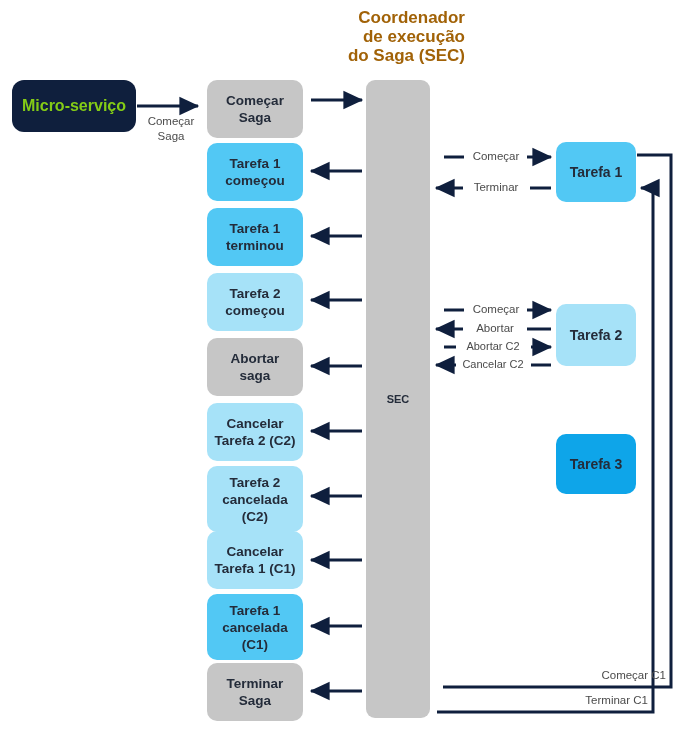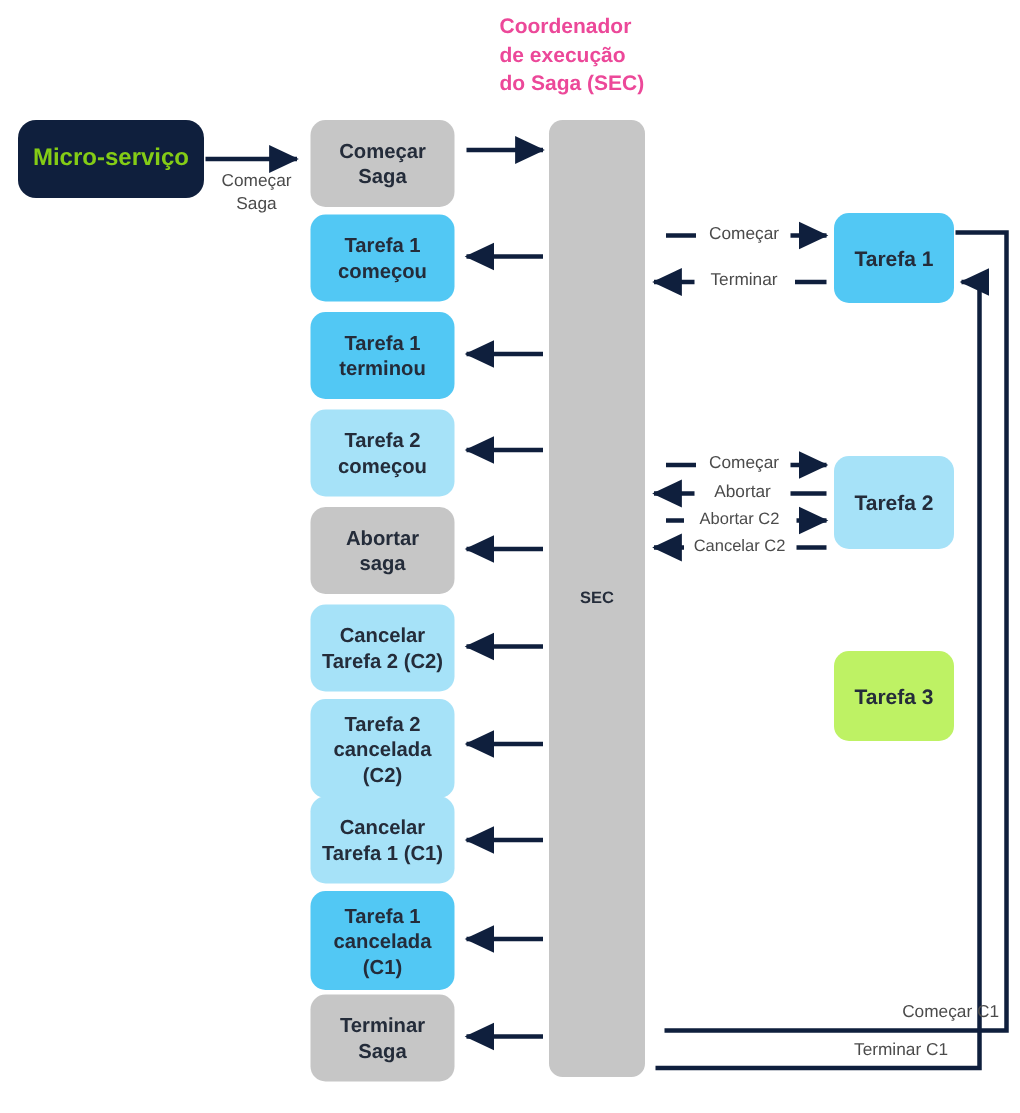--- a/index.html
+++ b/index.html
@@ -12,23 +12,23 @@
   }
   #diagram {
     position: relative;
     width: 680px;
     height: 742px;
     background: #ffffff;
     overflow: hidden;
   }
   .col-title {
     position: absolute;
-    text-align: left;
-    color: #ec4899;
-    font-size: 14px;
+    text-align: right;
+    color: #a16207;
+    font-size: 17px;
     font-weight: 700;
     line-height: 19px;
     white-space: pre-line;
   }
   .node {
     position: absolute;
     box-sizing: border-box;
     border-radius: 10px;
     display: flex;
     align-items: center;
@@ -112,21 +112,21 @@
   <div class="node" style="left:207px; top:531px; width:96px; height:58px; background:#A6E2F8;">Cancelar
 Tarefa 1 (C1)</div>
   <div class="node" style="left:207px; top:594px; width:96px; height:66px; background:#52C8F4;">Tarefa 1
 cancelada
 (C1)</div>
   <div class="node" style="left:207px; top:663px; width:96px; height:58px; background:#C6C6C6;">Terminar
 Saga</div>
 
   <div class="node task" style="left:556px; top:142px; width:80px; height:60px; background:#52C8F4;">Tarefa 1</div>
   <div class="node task" style="left:556px; top:304px; width:80px; height:62px; background:#A6E2F8;">Tarefa 2</div>
-  <div class="node task" style="left:556px; top:434px; width:80px; height:60px; background:#bef264;">Tarefa 3</div>
+  <div class="node task" style="left:556px; top:434px; width:80px; height:60px; background:#0ea5e9;">Tarefa 3</div>
 
   <svg class="wires" viewBox="0 0 680 742">
     <defs>
       <marker id="ah-r" markerWidth="7" markerHeight="7" refX="6.2" refY="3.5" orient="auto" markerUnits="strokeWidth">
         <path d="M0,0.4 L6.6,3.5 L0,6.6 z" fill="#0F1F3D"></path>
       </marker>
       <marker id="ah-l" markerWidth="7" markerHeight="7" refX="6.2" refY="3.5" orient="auto" markerUnits="strokeWidth">
         <path d="M0,0.4 L6.6,3.5 L0,6.6 z" fill="#0F1F3D"></path>
       </marker>
     </defs>
@@ -175,15 +175,15 @@
 
   <div class="edge-label" style="left:463px; top:149px; width:66px;">Começar</div>
   <div class="edge-label" style="left:463px; top:180px; width:66px;">Terminar</div>
 
   <div class="edge-label" style="left:463px; top:302px; width:66px;">Começar</div>
   <div class="edge-label" style="left:462px; top:321px; width:66px;">Abortar</div>
   <div class="edge-label small" style="left:453px; top:339px; width:80px;">Abortar C2</div>
   <div class="edge-label small" style="left:453px; top:357px; width:80px;">Cancelar C2</div>
 
   <div class="edge-label right-al" style="left:520px; top:668px; width:146px;">Começar C1</div>
-  <div class="edge-label right-al" style="left:504px; top:693px; width:128px;">Terminar C1</div>
+  <div class="edge-label right-al" style="left:520px; top:693px; width:128px;">Terminar C1</div>
 
 </div>
 
 </body></html>

